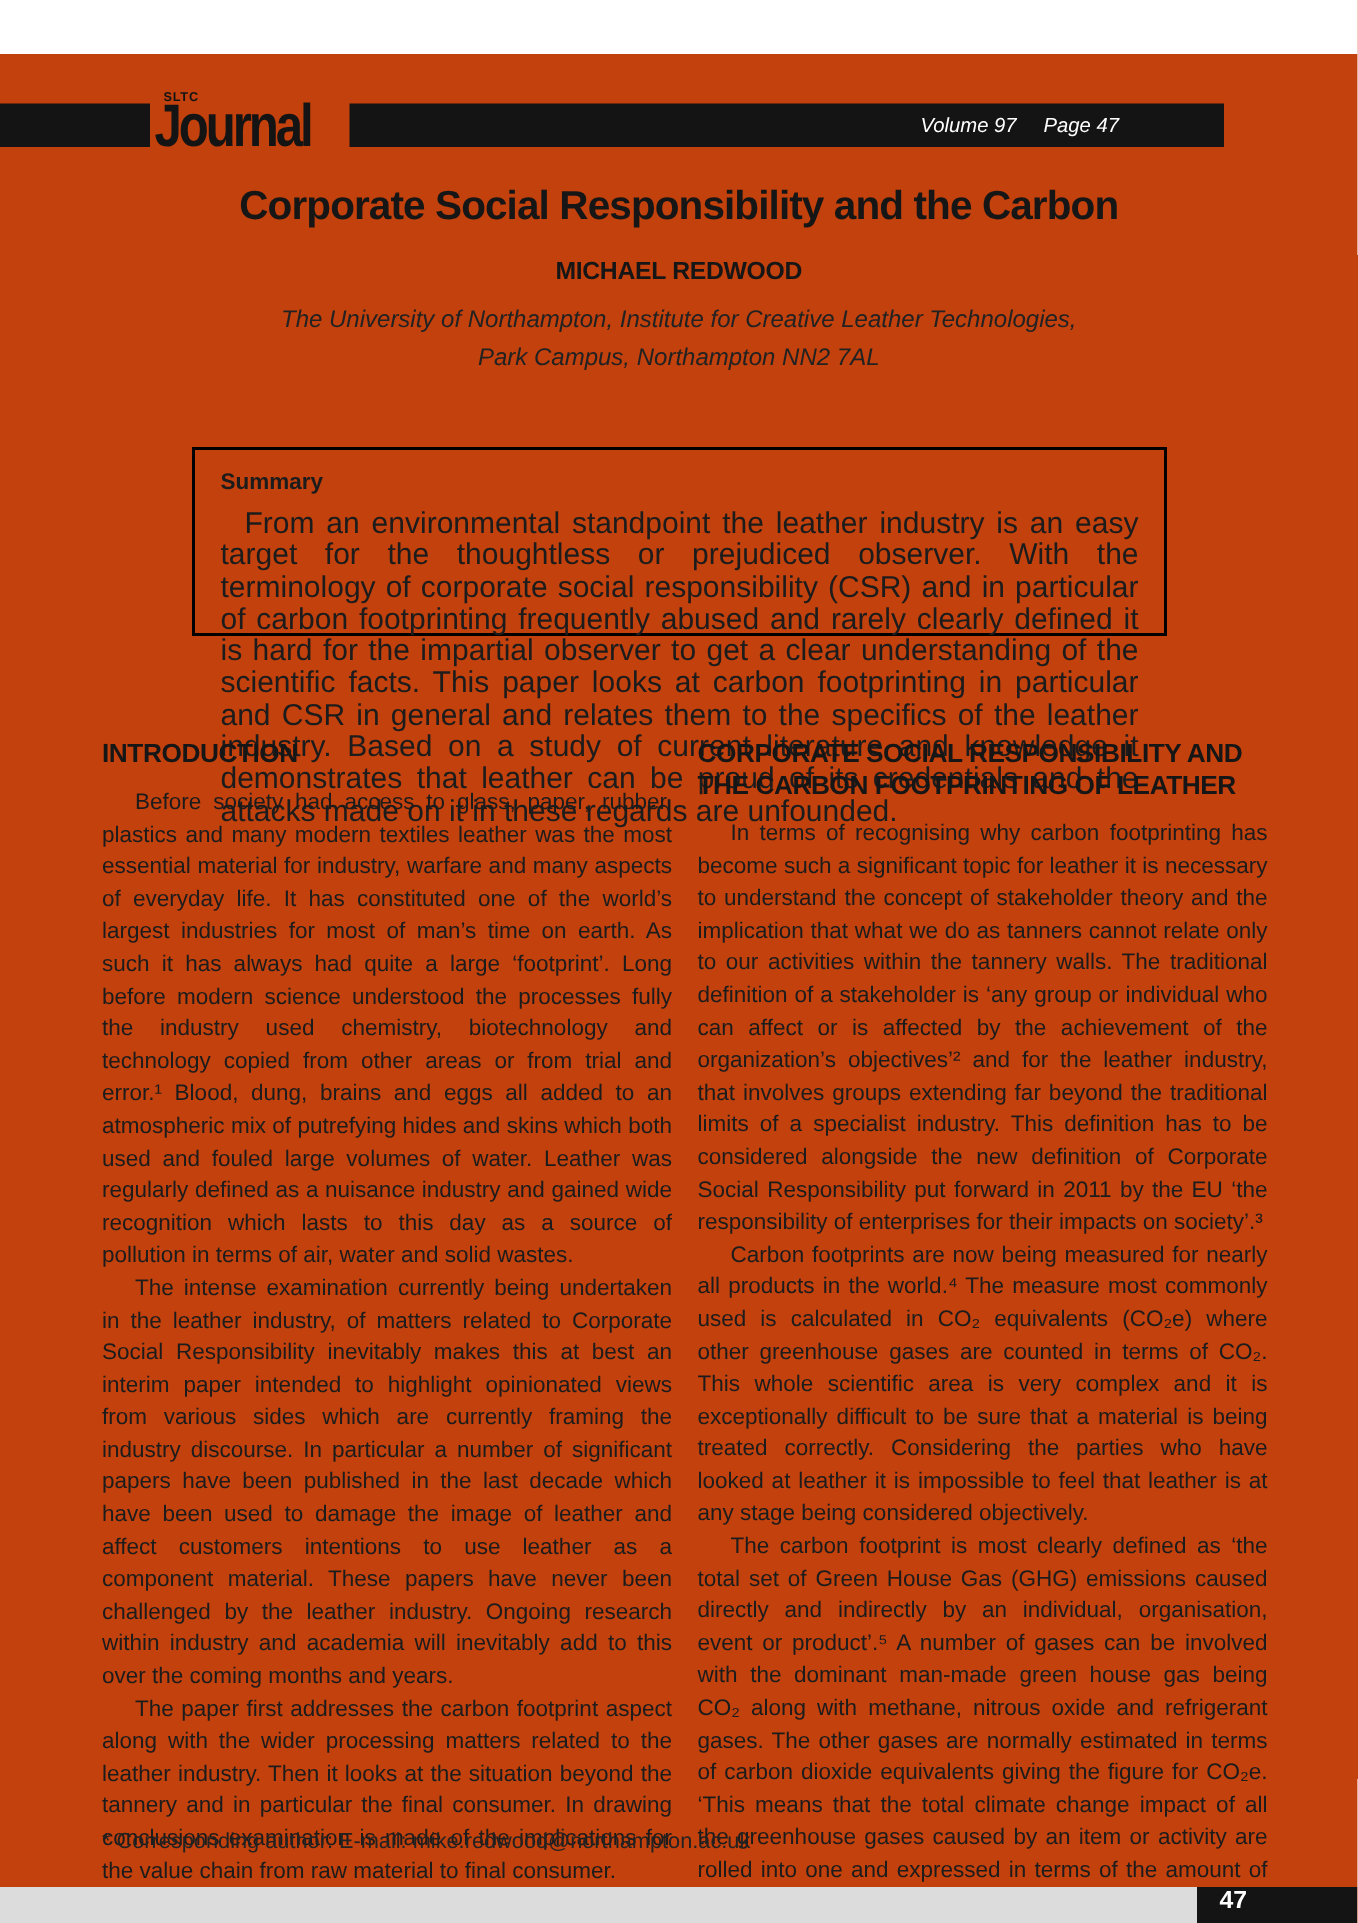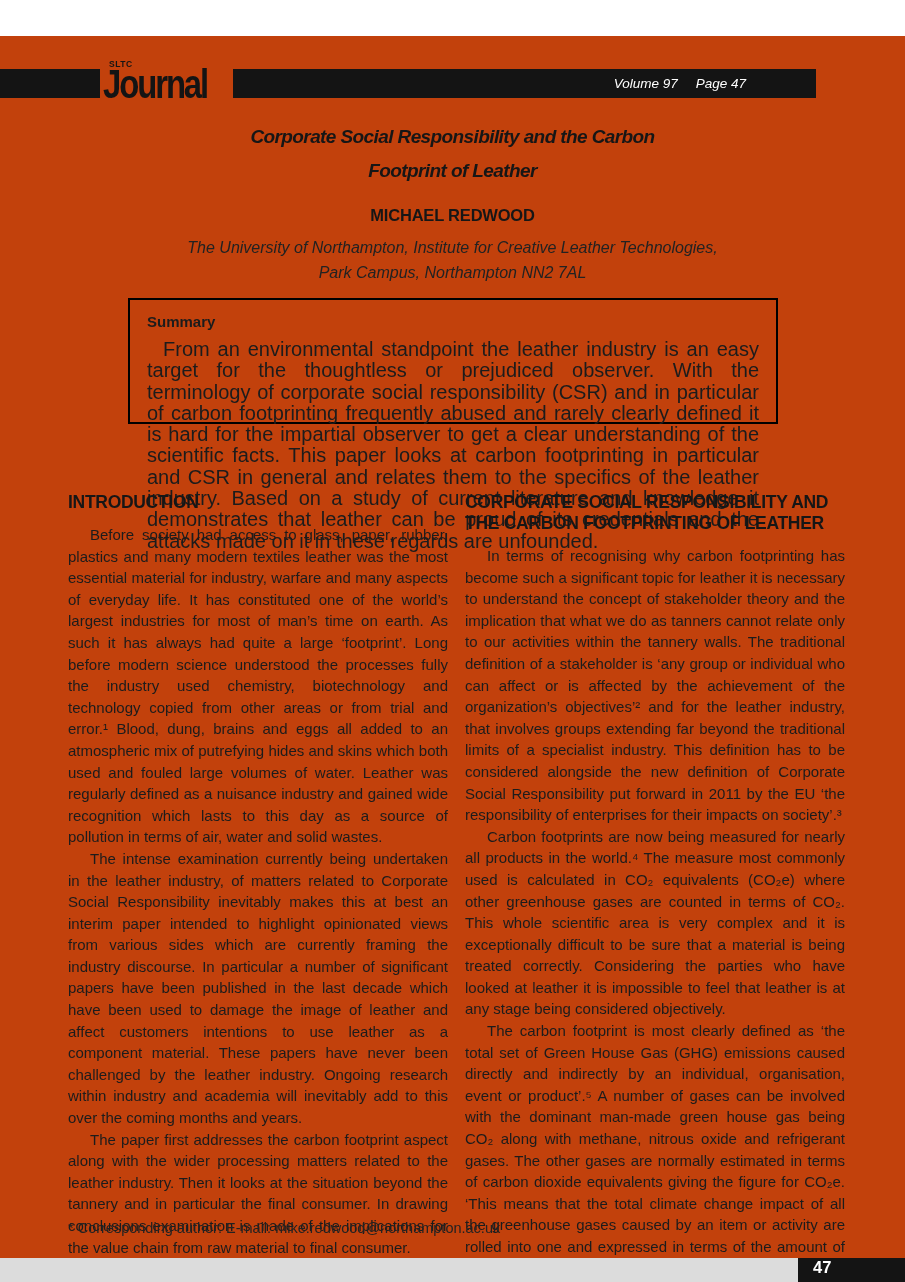--- a/index.html
+++ b/index.html
@@ -25,21 +25,21 @@
     font-size: 8.5px; font-weight: 700; letter-spacing: 0.5px; color: #141414;
   }
   .logo-name {
     position: absolute; left: 0; top: 2px;
     font-size: 40px; font-weight: 700; letter-spacing: -2.5px; color: #141414;
     transform: scaleX(0.82); transform-origin: left top;
   }
 
   
   .title-block { position: absolute; left: 0; top: 84px; width: 905px; text-align: center; }
-  .paper-title { font-weight: 700; font-size: 19px; line-height: 34px; letter-spacing: -0.6px; color: #161616; font-style: italic; }
+  .paper-title { font-weight: 700; font-size: 27px; line-height: 34px; letter-spacing: -0.6px; color: #161616; }
   .author { margin-top: 18px; font-weight: 700; font-size: 16.5px; letter-spacing: -0.2px; color: #161616; }
   .affiliation { margin-top: 10px; font-style: italic; font-size: 16px; line-height: 25px; color: #222; }
 
   
   .summary-box {
     position: absolute; left: 128px; top: 262px; width: 650px; height: 126px;
     border: 2px solid #000; padding: 13px 17px 0 17px;
   }
   .summary-heading { font-weight: 700; font-size: 15px; margin-bottom: 9px; }
   .summary-body { font-size: 20px; line-height: 21.3px; text-align: justify; text-indent: 16px; }
@@ -78,21 +78,20 @@
   <div class="bar bar-right">
     <span class="volume-info">
       <span>Volume 97</span>
       <span>Page 47</span>
     </span>
   </div>
 
   <div class="title-block">
     <div class="paper-title">
       <div>Corporate Social Responsibility and the Carbon</div>
-      <div>Footprint of Leather</div>
     </div>
     <div class="author">MICHAEL REDWOOD</div>
     <div class="affiliation">
       <div>The University of Northampton, Institute for Creative Leather Technologies,</div>
       <div>Park Campus, Northampton NN2 7AL</div>
     </div>
   </div>
 
   <div class="summary-box">
     <div class="summary-heading">Summary</div>

